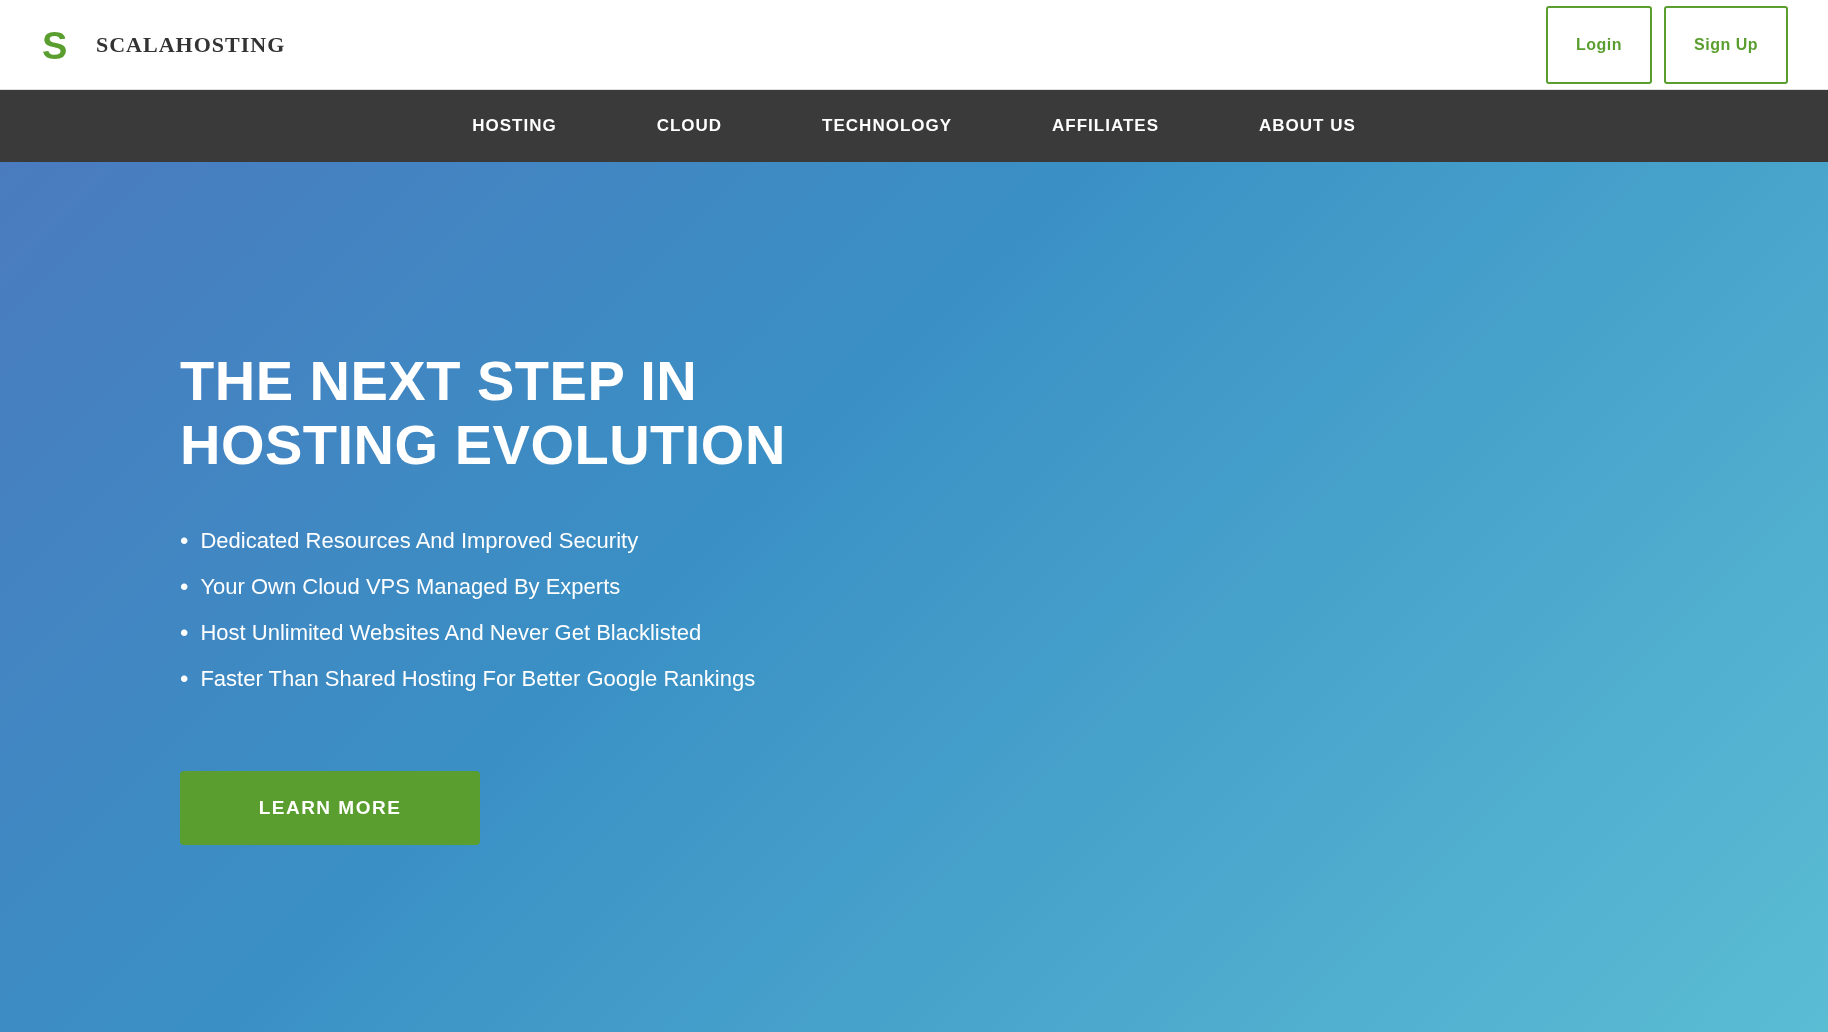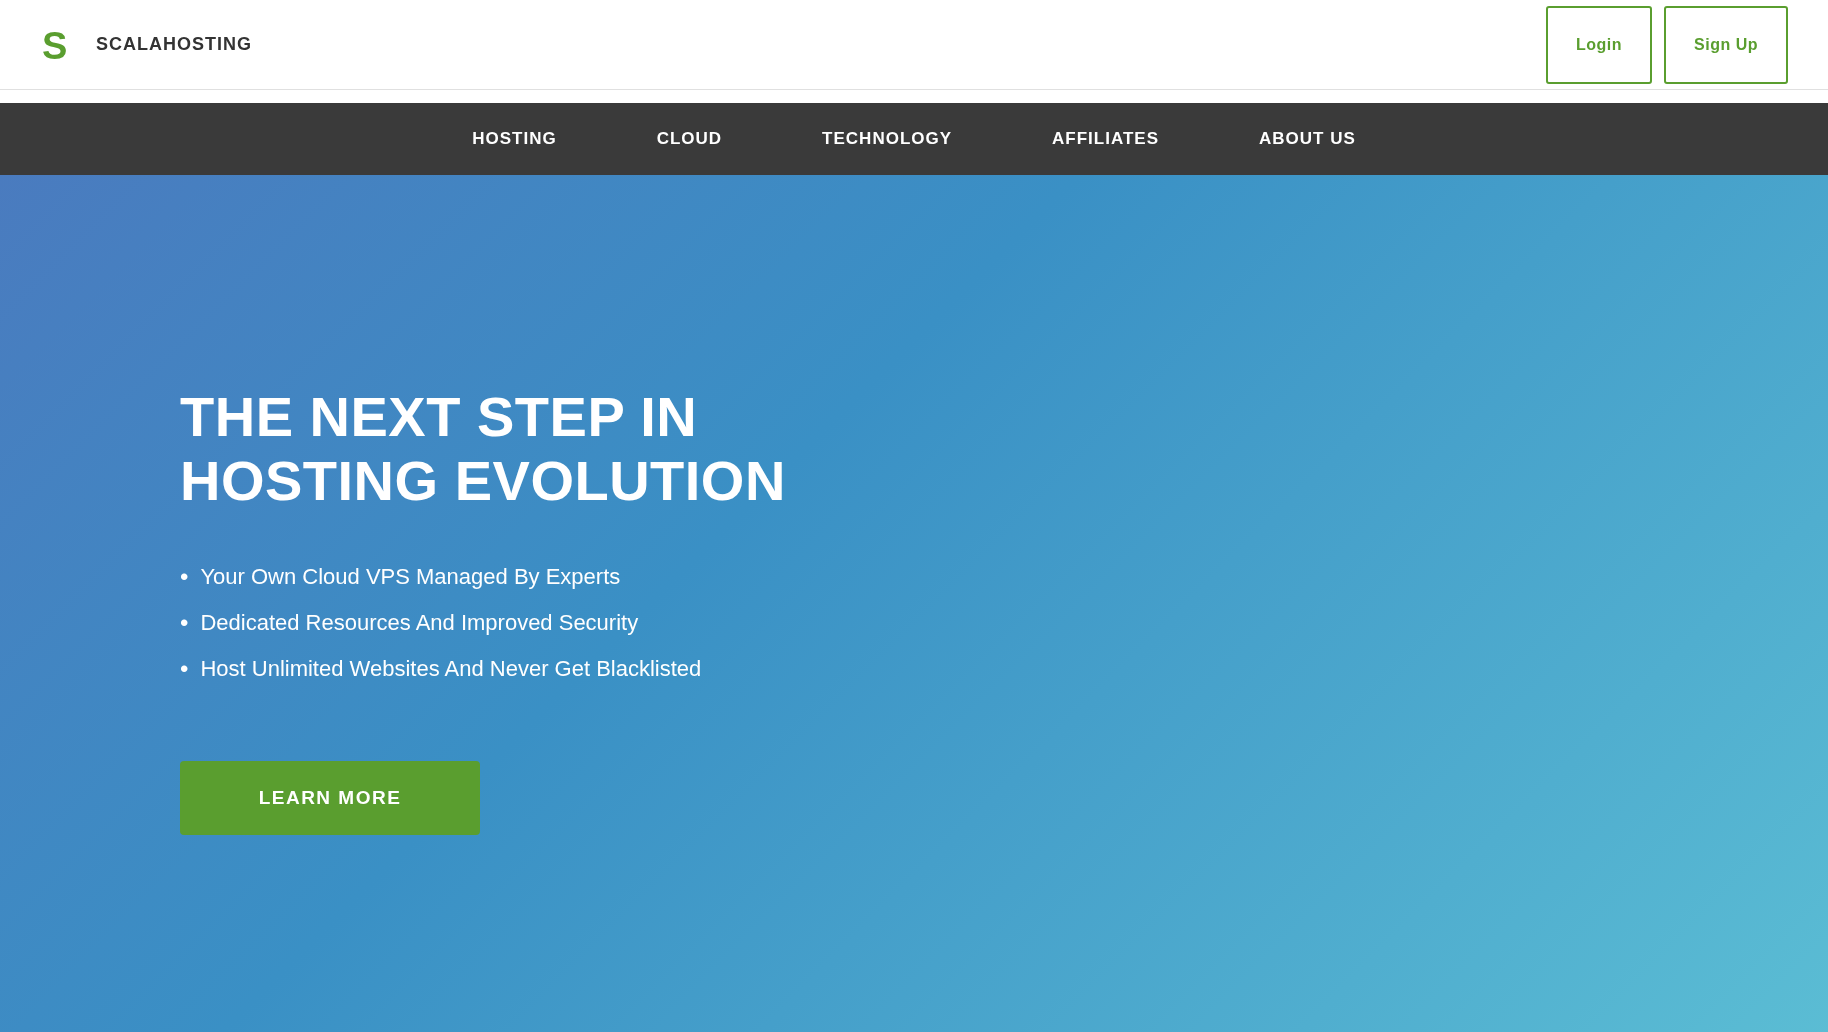--- a/index.html
+++ b/index.html
@@ -31,24 +31,25 @@
       align-items: center;
       gap: 12px;
     }
 
     .logo-icon {
       width: 44px;
       height: 44px;
     }
 
     .logo-text {
-      font-size: 18px;
+      font-size: 22px;
       font-weight: 700;
       color: #333333;
       letter-spacing: 1px;
+      font-family: Liberation Serif, serif;
     }
 
     .header-buttons {
       display: flex;
       gap: 12px;
     }
 
     .btn-login,
     .btn-signup {
       padding: 28px 28px;
@@ -62,21 +63,20 @@
       letter-spacing: 0.5px;
     }
 
     
     .nav-bar {
       background: #3a3a3a;
       height: 72px;
       display: flex;
       align-items: center;
       justify-content: center;
-      margin-top: 13px;
     }
 
     .nav-list {
       display: flex;
       list-style: none;
       gap: 0;
     }
 
     .nav-item {
       padding: 0 50px;
@@ -182,18 +182,19 @@
     </li>
     <li class="nav-item">
       <a class="nav-link" href="#">ABOUT US</a>
     </li>
   </ul>
 </nav>
 
 <section class="hero">
   <h1 class="hero-title">THE NEXT STEP IN HOSTING EVOLUTION</h1>
   <ul class="hero-bullets">
+    <li>Dedicated Resources And Improved Security</li>
     <li>Your Own Cloud VPS Managed By Experts</li>
-    <li>Dedicated Resources And Improved Security</li>
     <li>Host Unlimited Websites And Never Get Blacklisted</li>
+    <li>Faster Than Shared Hosting For Better Google Rankings</li>
   </ul>
   <button class="btn-learn-more">LEARN MORE</button>
 </section>
 
 </body></html>

